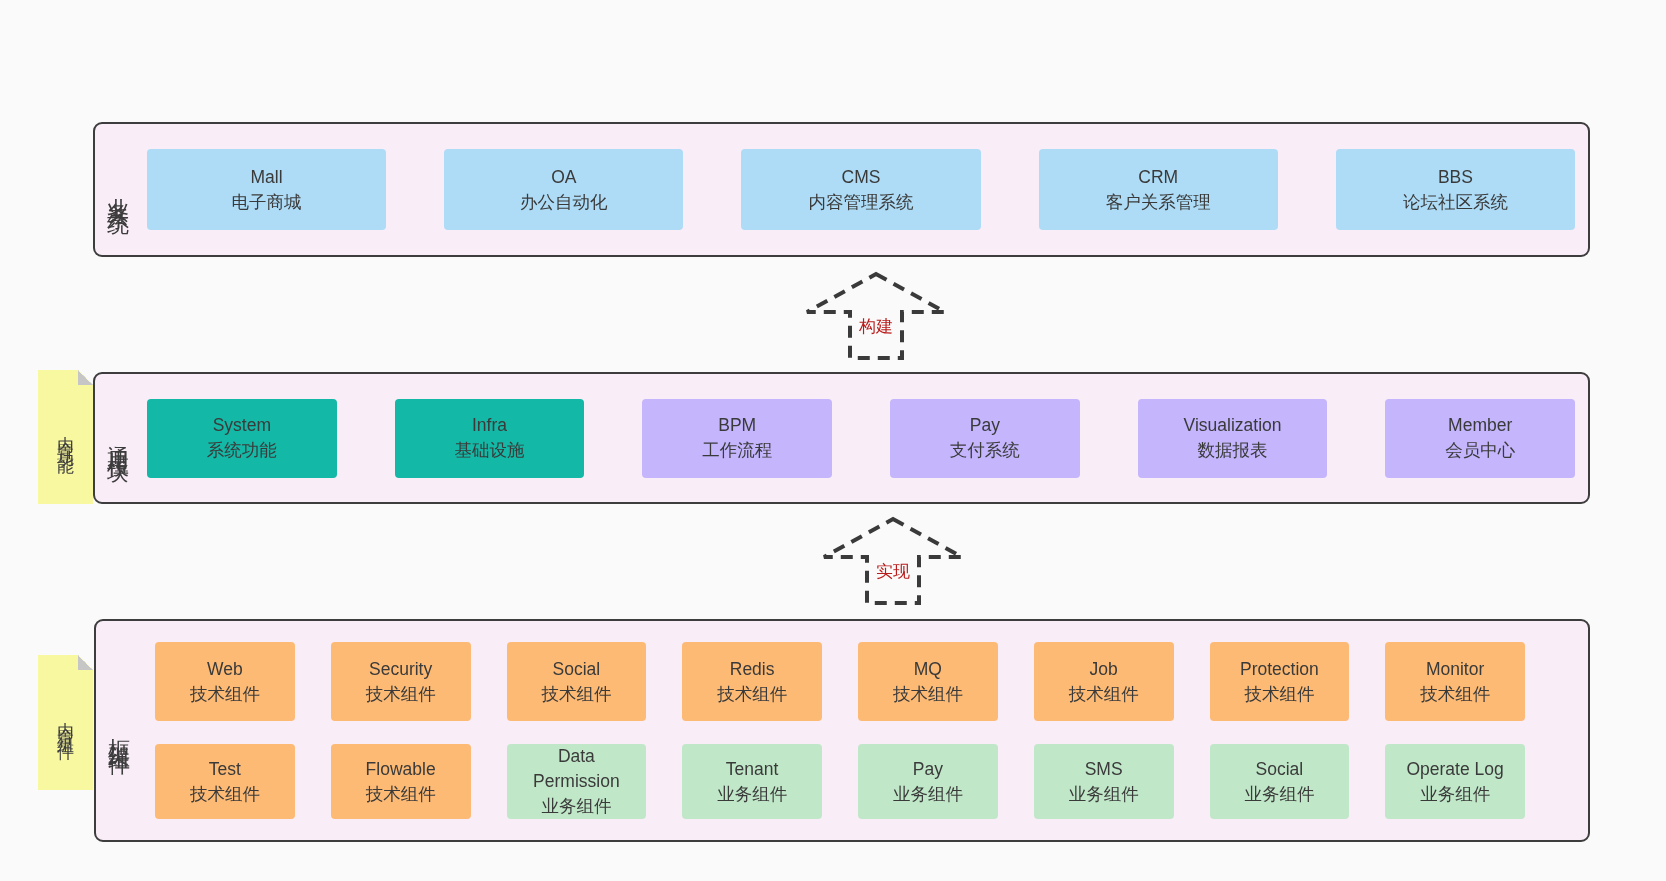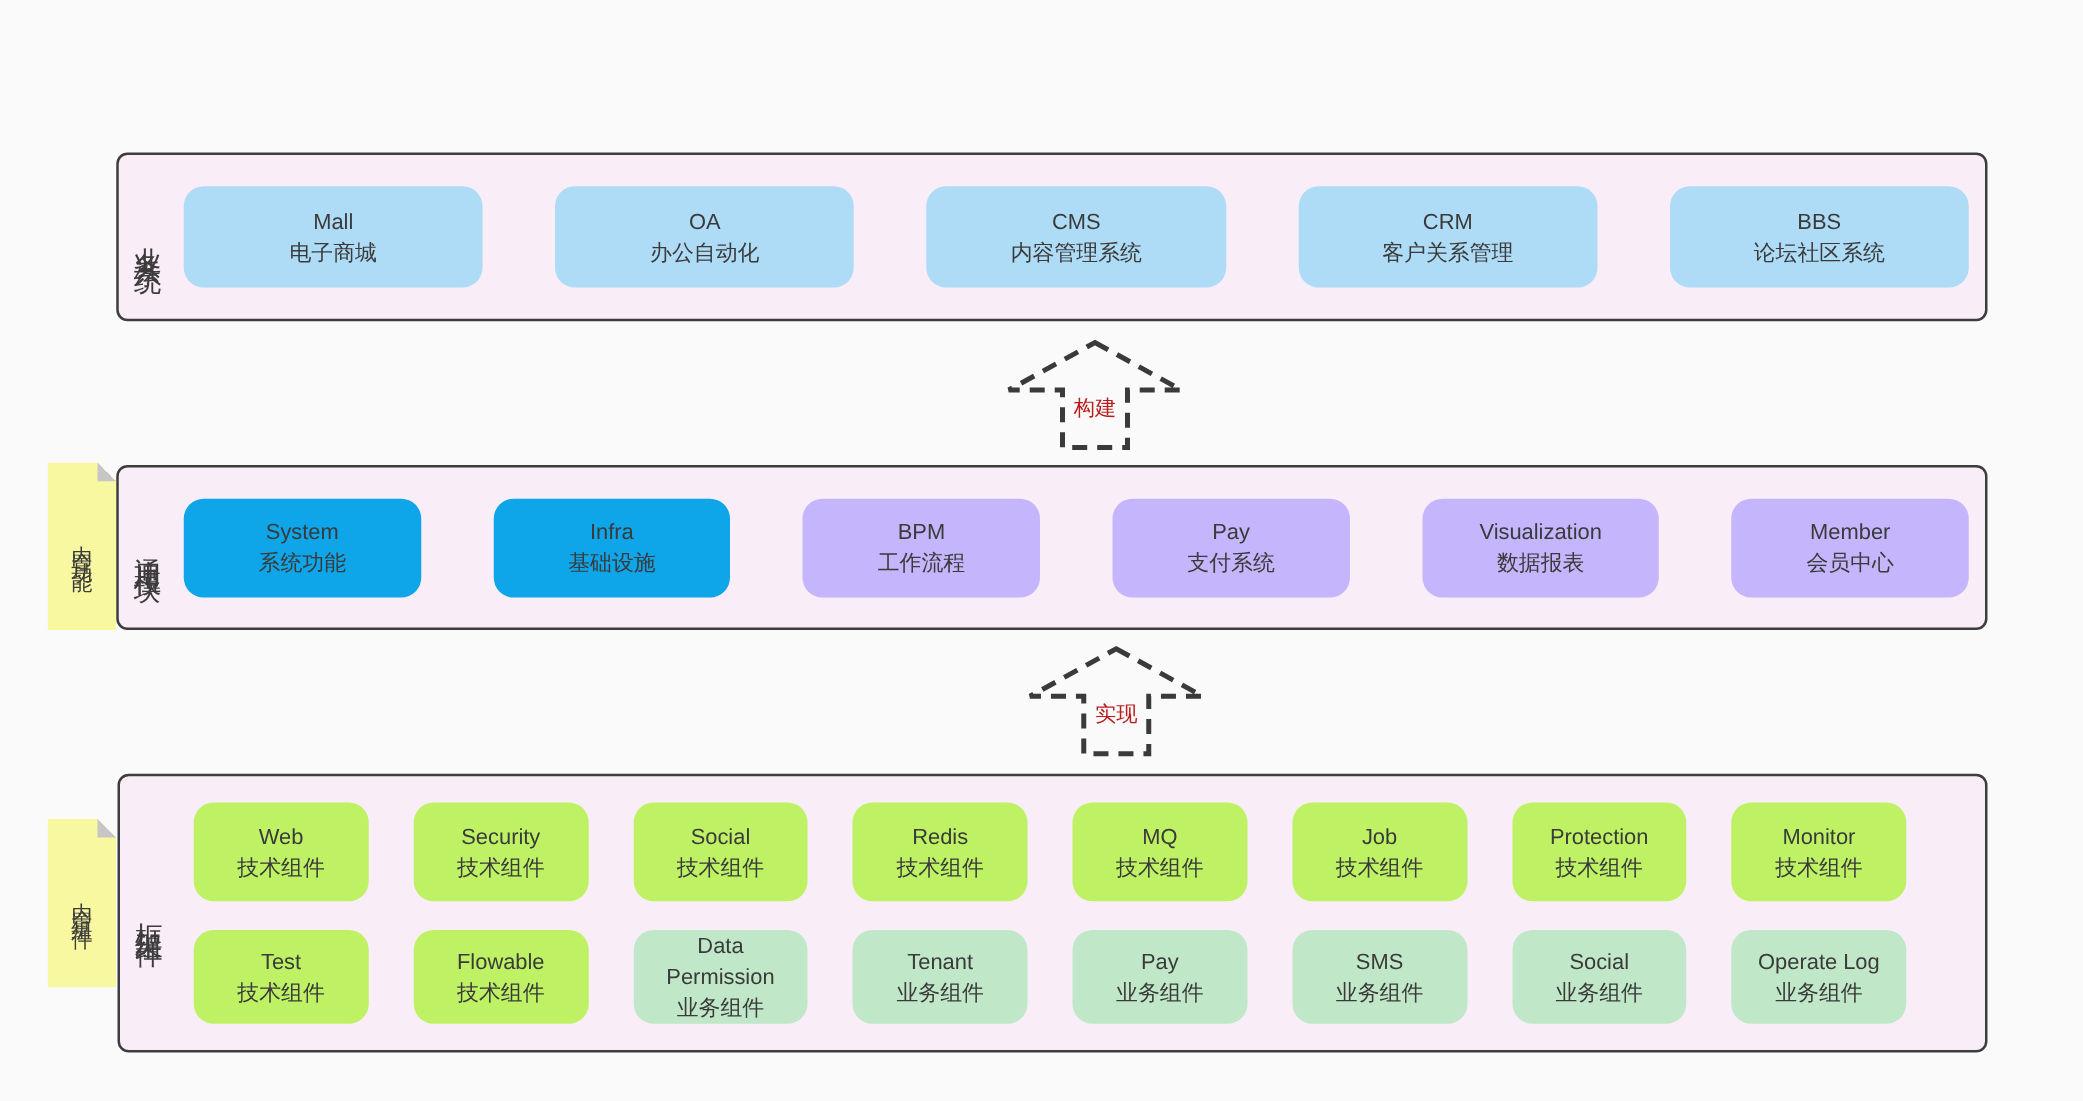--- a/index.html
+++ b/index.html
@@ -34,33 +34,33 @@
     position:absolute; left:52px; right:13px; top:0; bottom:0;
     display:flex; align-items:center; gap:58px;
   }
   .rows8 {
     position:absolute; left:59px; right:63px; top:21px;
     display:flex; flex-direction:column; gap:23px;
   }
   .row8 { display:flex; gap:36px; }
 
   .box {
-    flex:1; box-sizing:border-box; border-radius:16px;
+    flex:1; box-sizing:border-box; border-radius:4px;
     display:flex; flex-direction:column; align-items:center; justify-content:center;
     text-align:center; padding:4px 10px; font-size:17.5px; line-height:1.42;
   }
   #panel-business .box { height:81px; }
   #panel-modules  .box { height:79px; }
   .row8.r1 .box { height:79px; }
   .row8.r2 .box { height:75px; }
 
   .box.blue  { background:#aedcf7; }
-  .box.red   { background:#0ea5e9; }
+  .box.red   { background:#14b8a6; }
   .box.pink  { background:#c4b5fd; }
-  .box.green { background:#bef264; }
+  .box.green { background:#fdba74; }
   .box.lgreen{ background:#c0e8c8; }
   .bt, .bs { color:#3a3a3a; }
 
   
   .sticky {
     position:absolute; left:38px; width:55px; background:#f8f8a0; z-index:3;
     display:flex; align-items:center; justify-content:center;
     clip-path:polygon(0 0, calc(100% - 15px) 0, 100% 15px, 100% 100%, 0 100%);
   }
   #sticky-modules   { top:370px; height:134px; }

